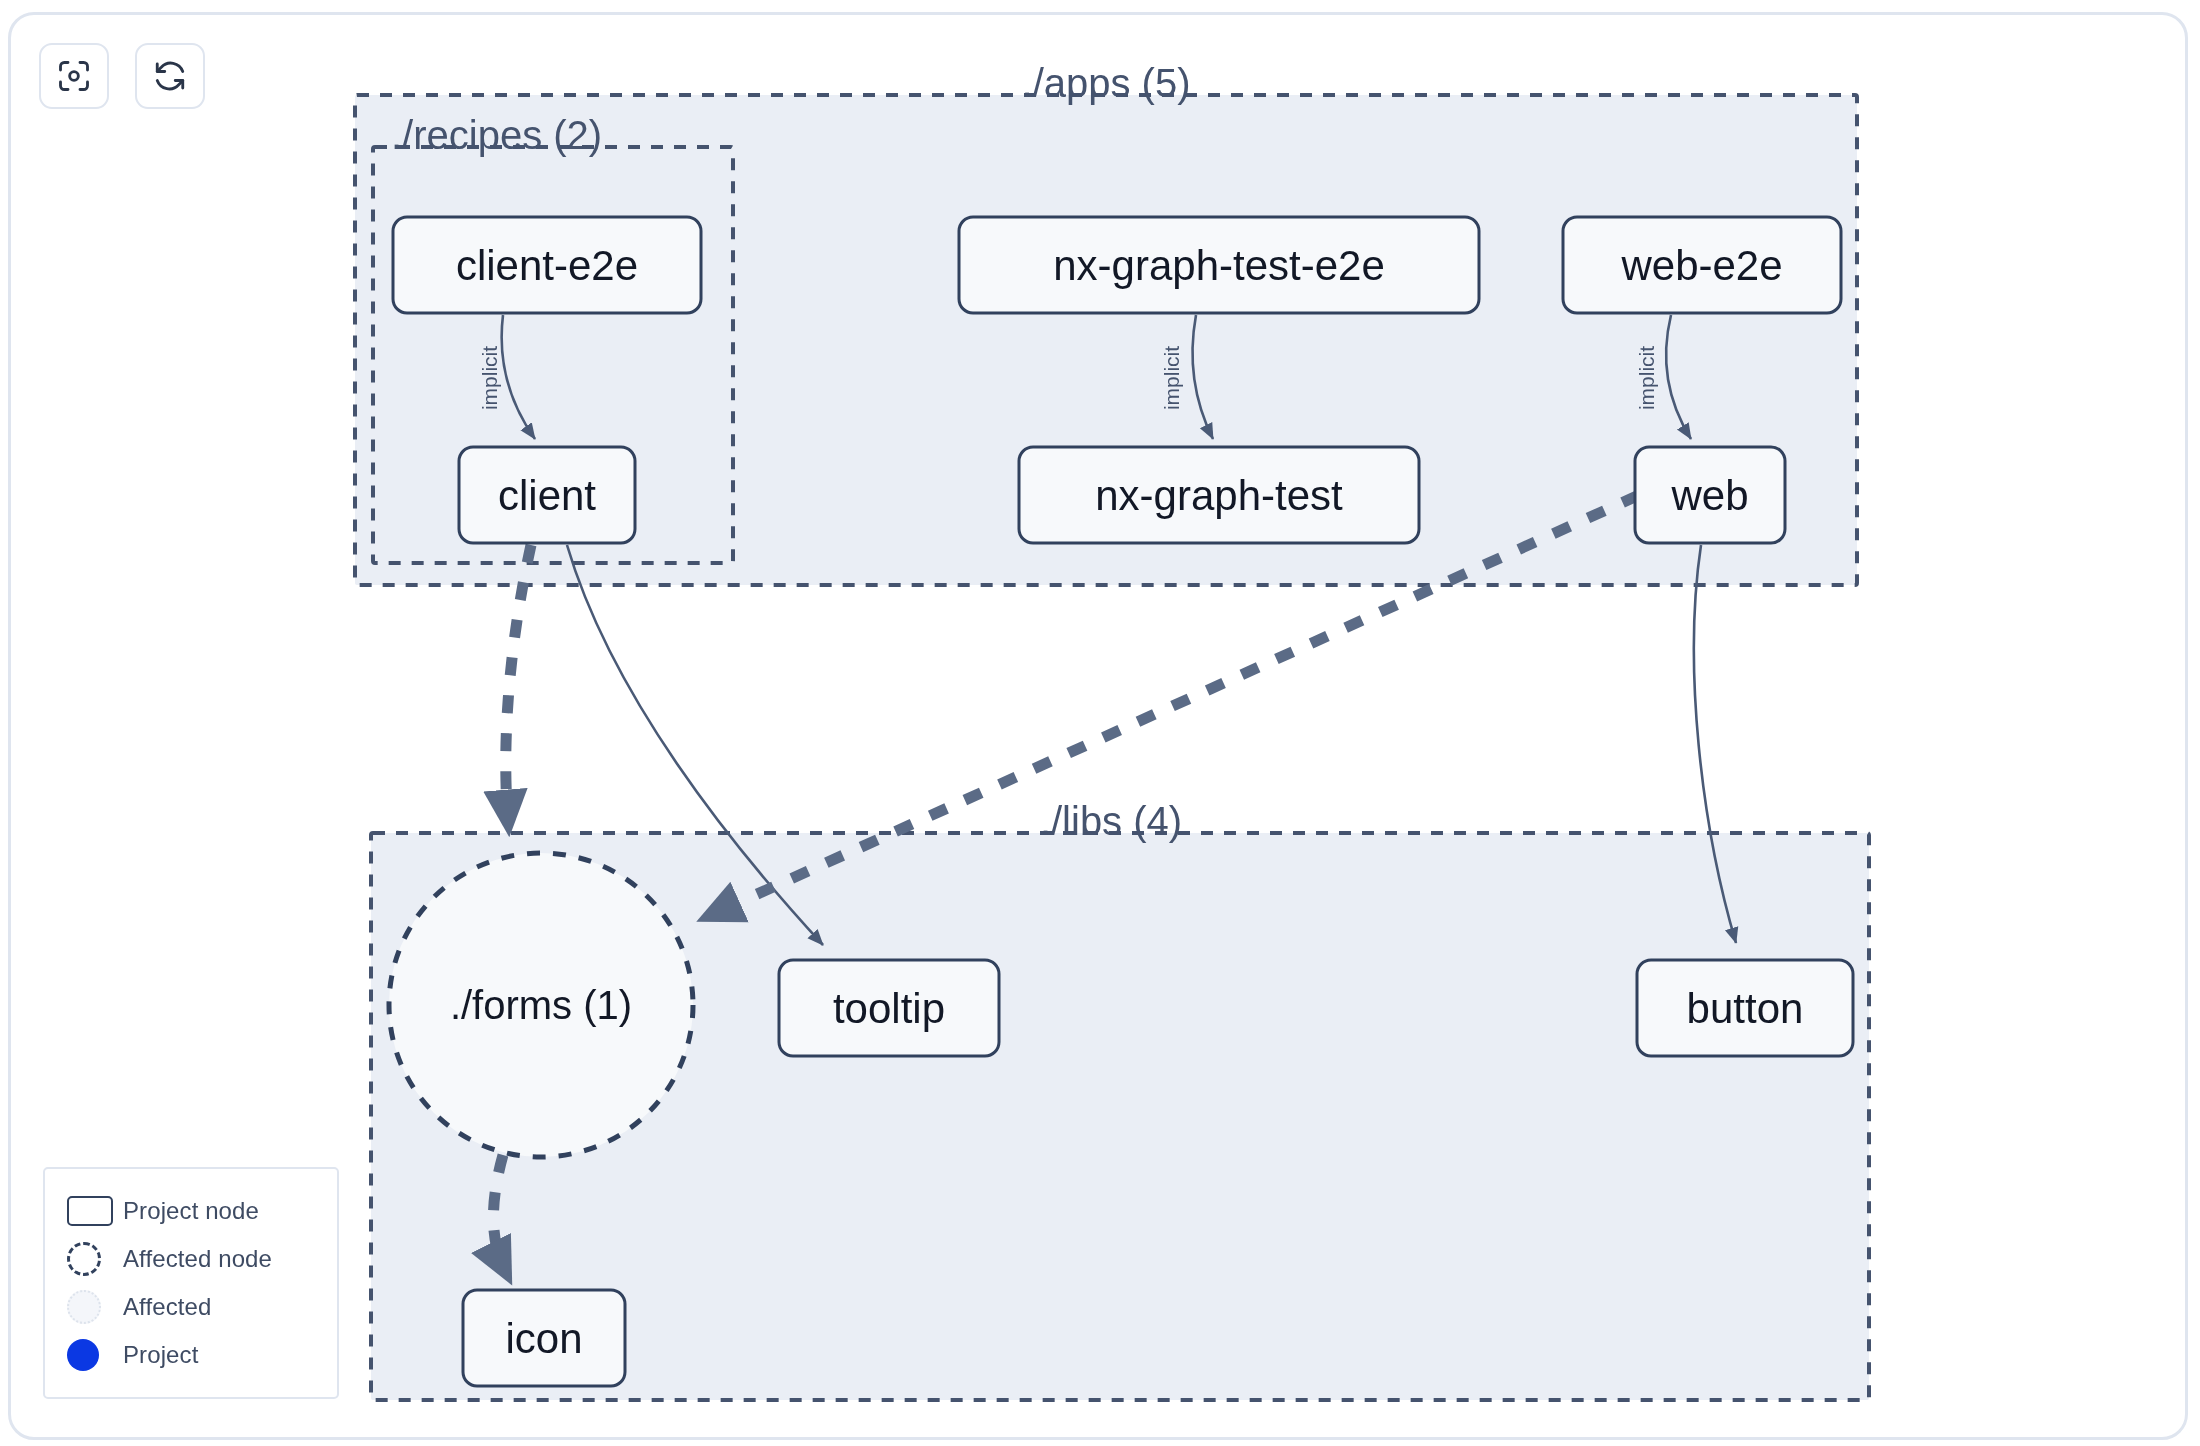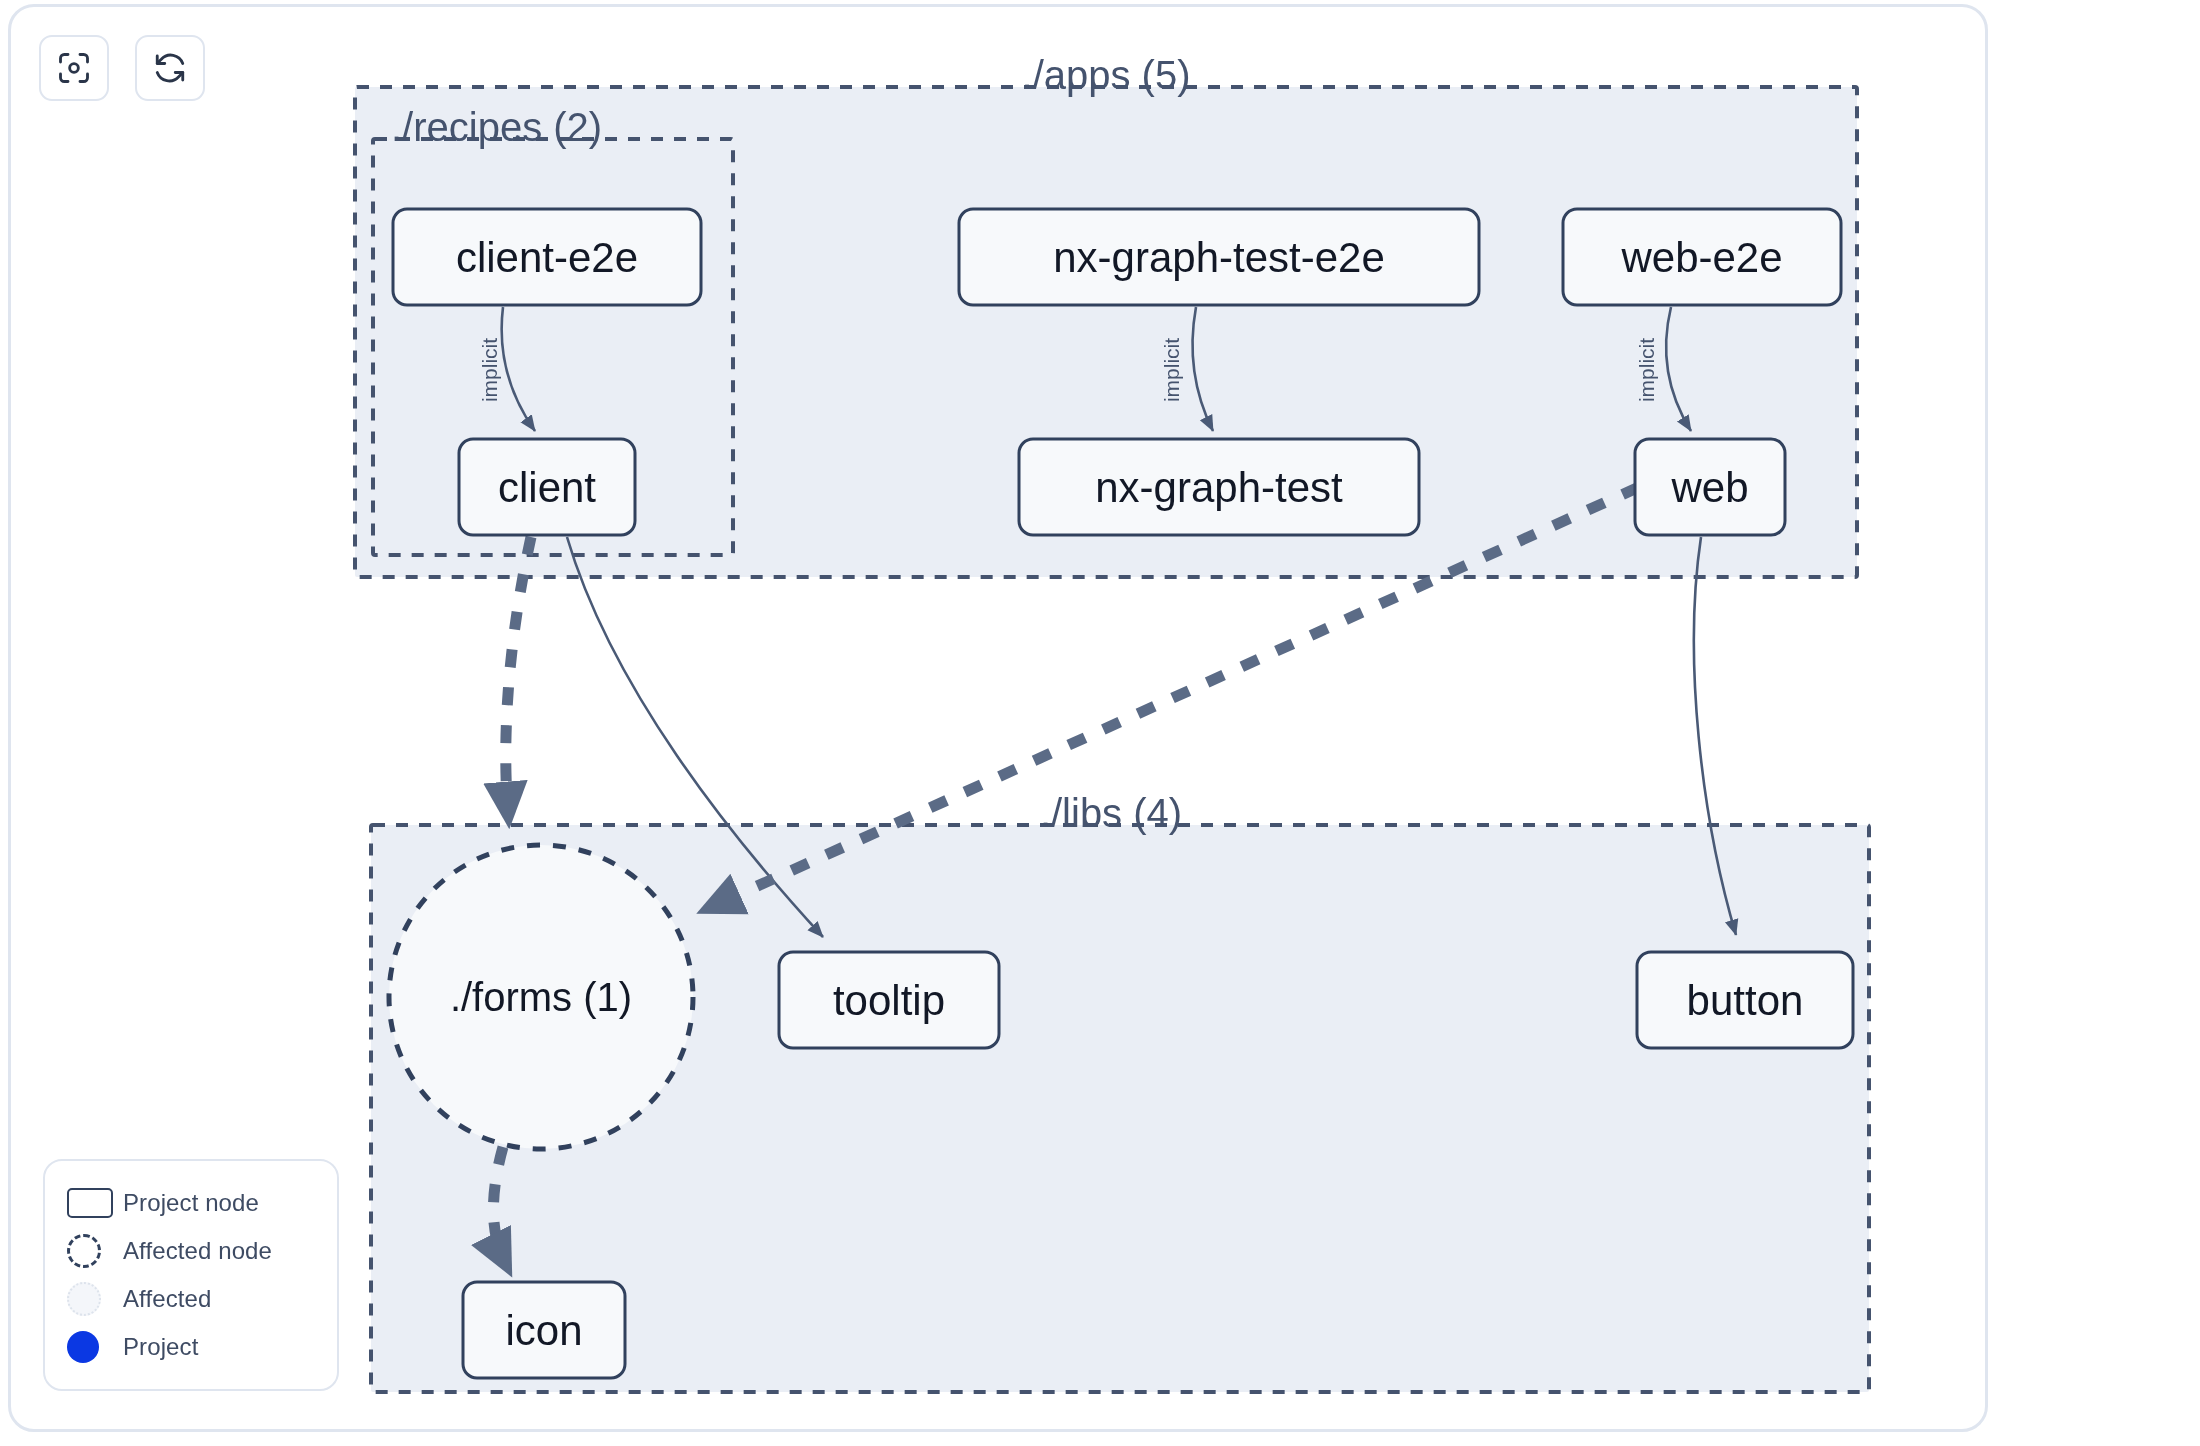--- a/index.html
+++ b/index.html
@@ -7,22 +7,22 @@
     padding: 0;
     background: #ffffff;
     width: 2200px;
     height: 1446px;
     overflow: hidden;
     font-family: "Liberation Sans", sans-serif;
   }
   #app-frame {
     position: absolute;
     left: 8px;
-    top: 4px;
-    width: 1980px;
+    top: 12px;
+    width: 2180px;
     height: 1428px;
     box-sizing: border-box;
     border: 3px solid #dfe5ef;
     border-radius: 26px;
     background: #ffffff;
     overflow: hidden;
   }
   #graph-canvas {
     position: absolute;
     left: 0;
@@ -55,21 +55,21 @@
   .tool-btn svg { display: block; }
   
   #legend {
     position: absolute;
     left: 32px;
     bottom: 38px;
     width: 296px;
     box-sizing: border-box;
     background: #ffffff;
     border: 2px solid #dfe5ef;
-    border-radius: 19px;
+    border-radius: 5px;
     padding: 18px 20px 18px 22px;
     z-index: 40;
   }
   .legend-row {
     display: flex;
     align-items: center;
     height: 48px;
   }
   .legend-swatch {
     width: 56px;

